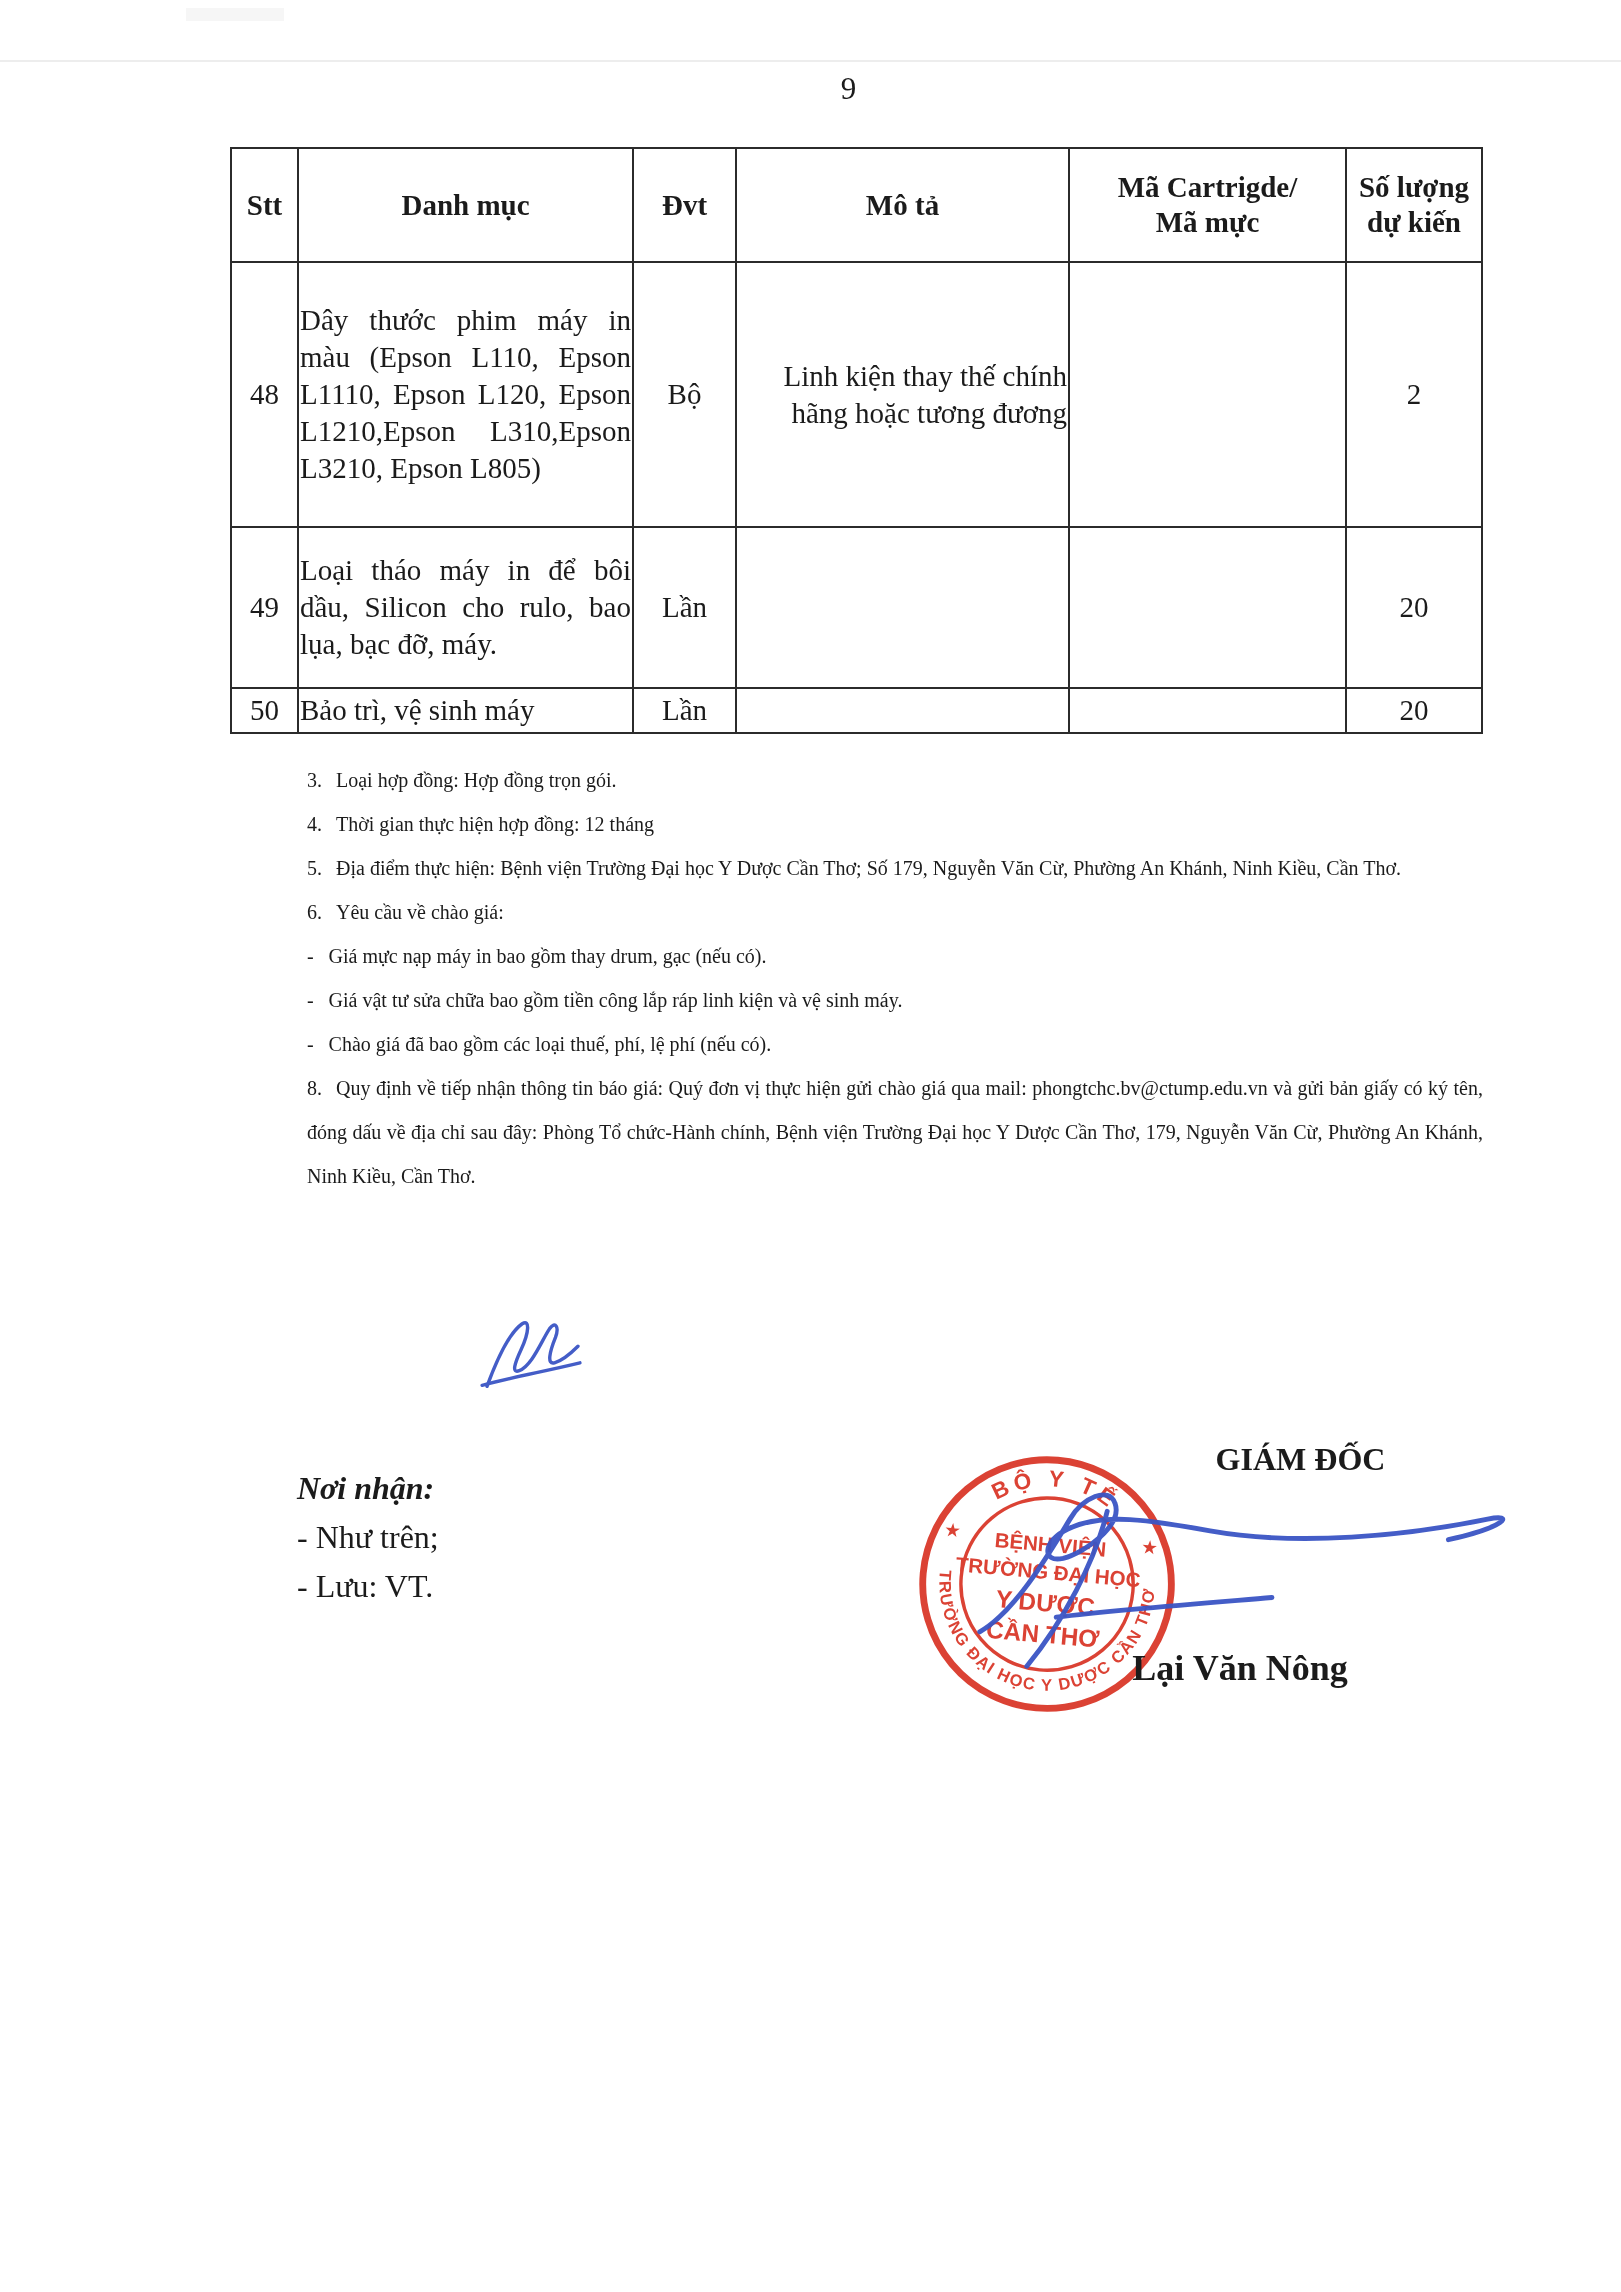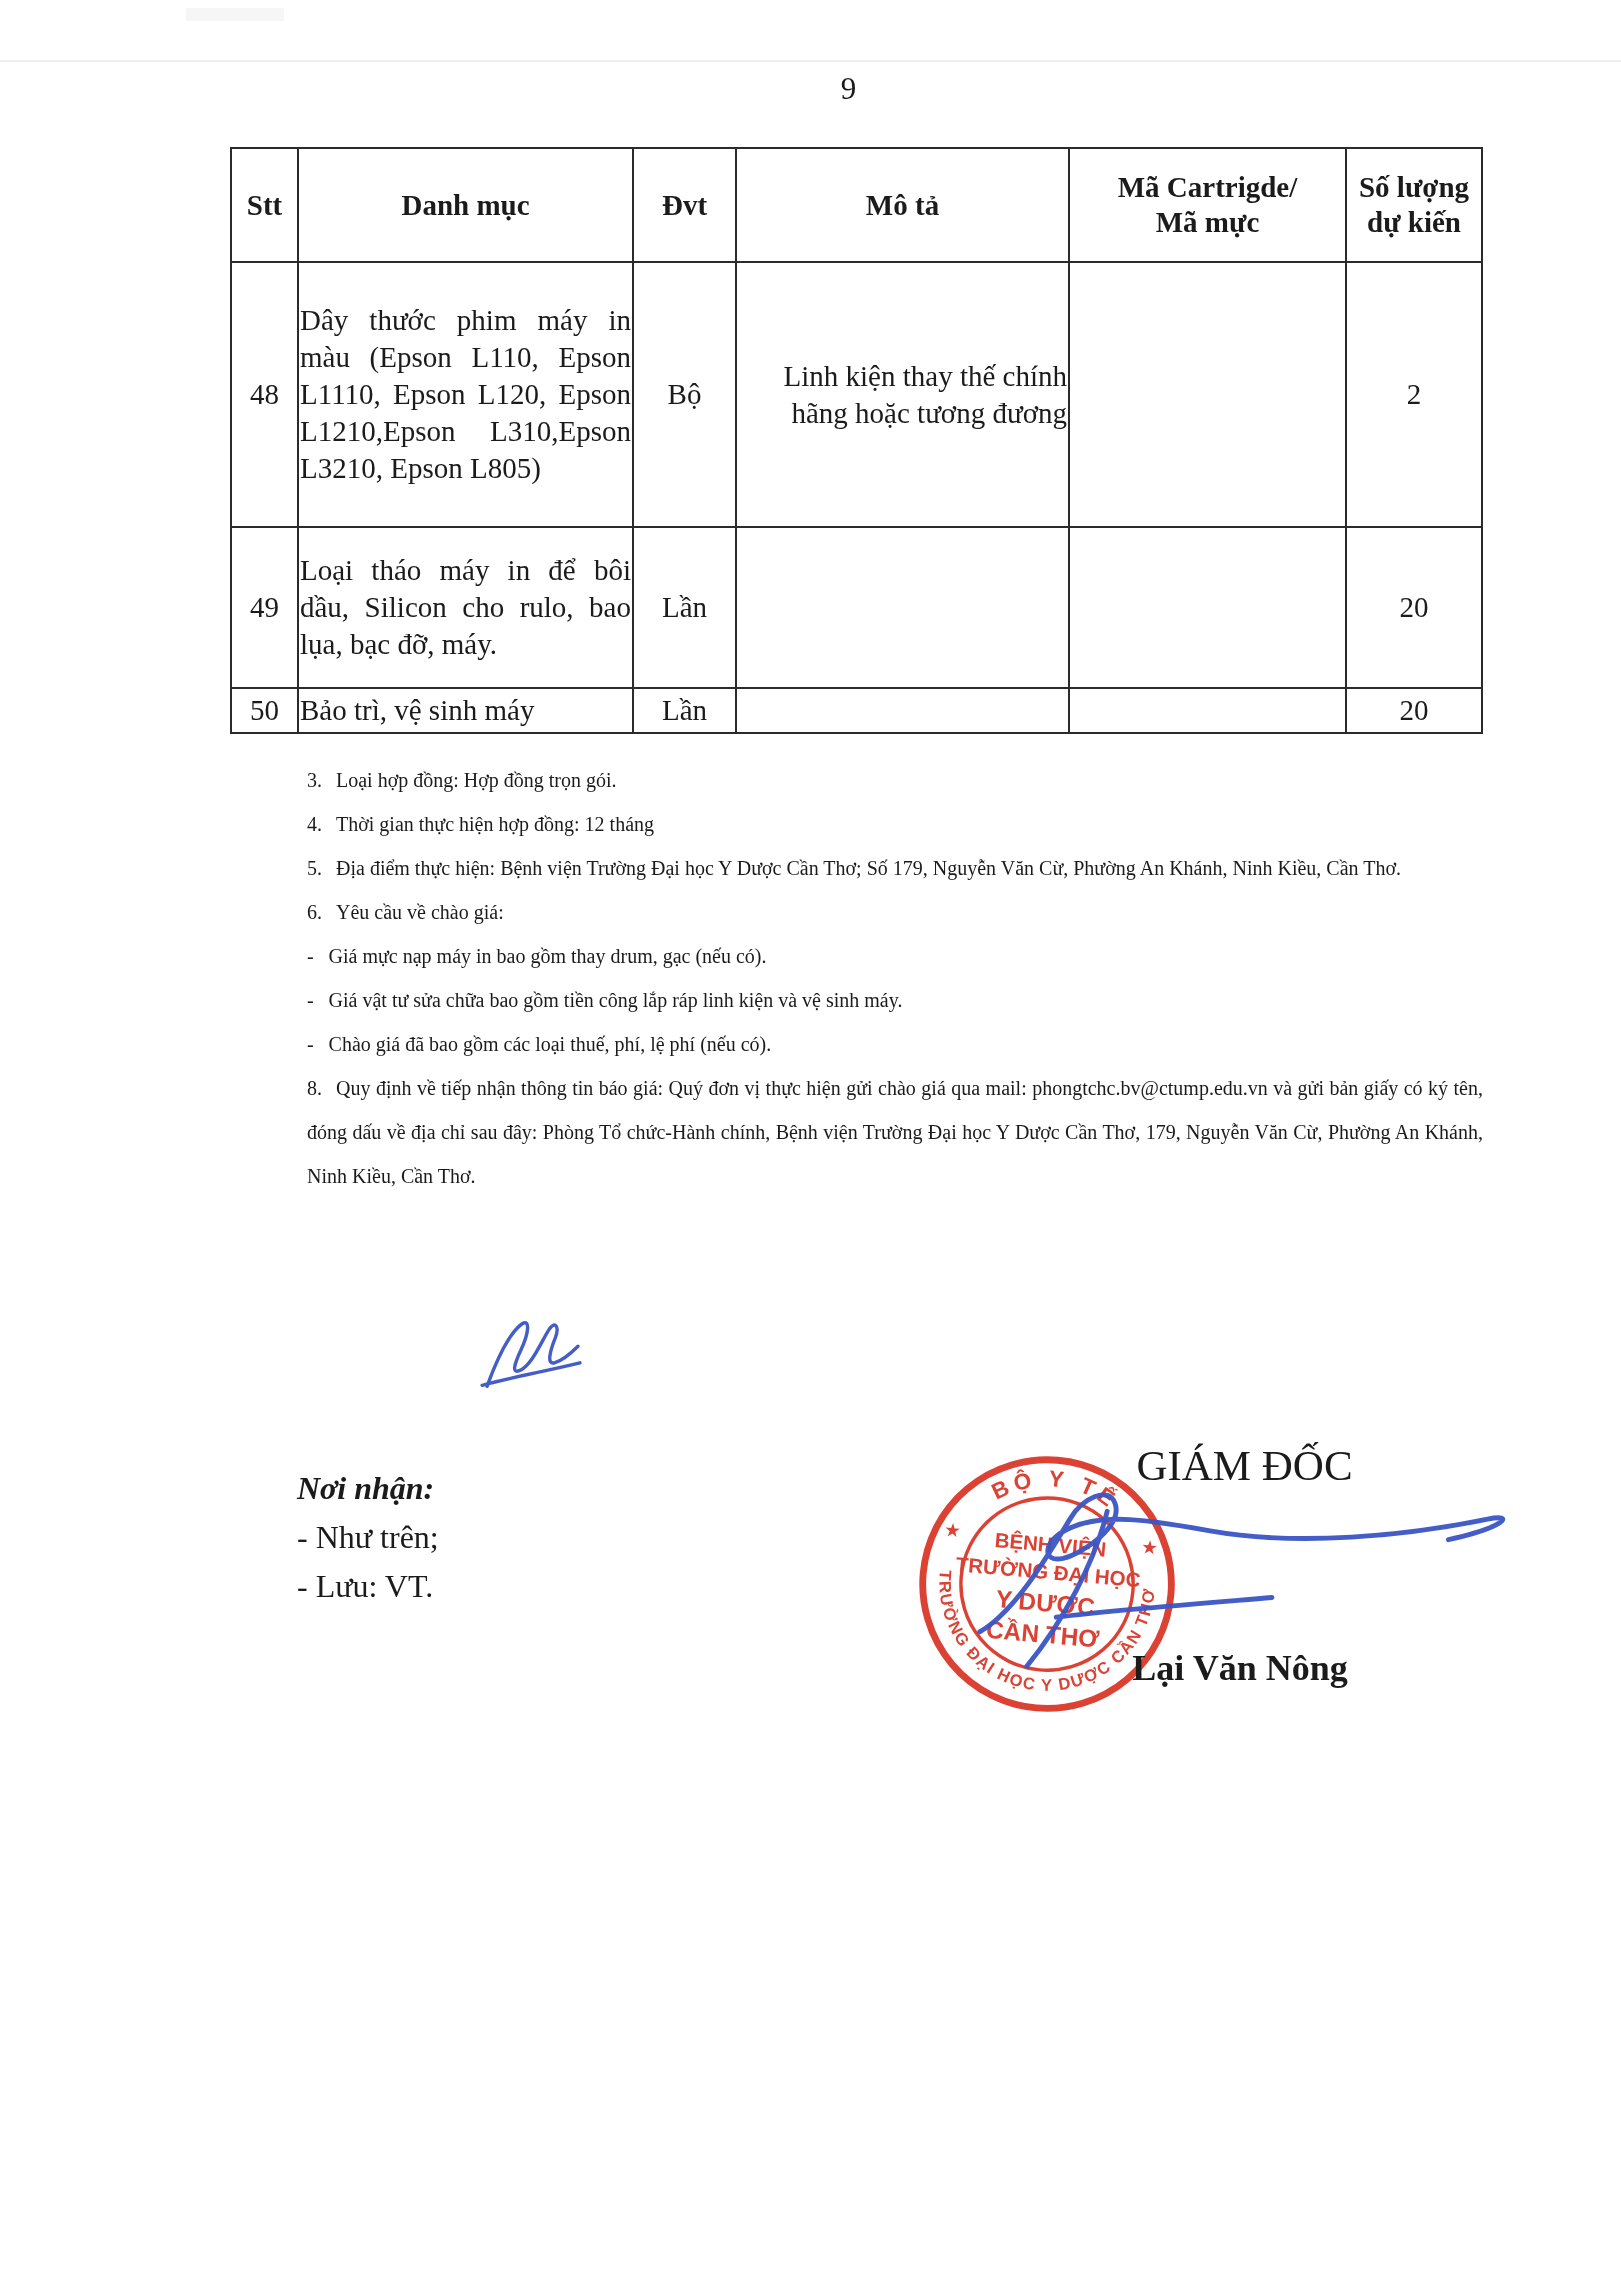--- a/index.html
+++ b/index.html
@@ -28,22 +28,22 @@
     position:absolute;left:307px;top:758px;width:1176px;
     font-size:20px;line-height:44px;text-align:justify;
   }
   .bodytext p{margin:0;}
   .bodytext .num{display:inline-block;min-width:29px;}
   .bodytext .dash{display:inline-block;min-width:21.6px;}
   .closing{padding-left:9.8px;}
   
   .noinhan{position:absolute;left:297px;top:1464px;font-size:32px;line-height:49px;}
   .noinhan .t{font-weight:bold;font-style:italic;}
-  .role{position:absolute;left:1078px;top:1441px;width:333px;text-align:center;
-        font-size:43px;font-weight:normal;}
+  .role{position:absolute;left:1134px;top:1441px;width:333px;text-align:center;
+        font-size:32px;font-weight:bold;}
   .signer{position:absolute;left:1071px;top:1647px;width:338px;text-align:center;
         font-size:36px;font-weight:bold;}
   .stamp{position:absolute;left:910px;top:1449px;}
   .sig{position:absolute;left:916px;top:1465px;}
   .paraph{position:absolute;left:473px;top:1313px;}
 </style>
 </head>
 <body>
 
 <div class="page">

